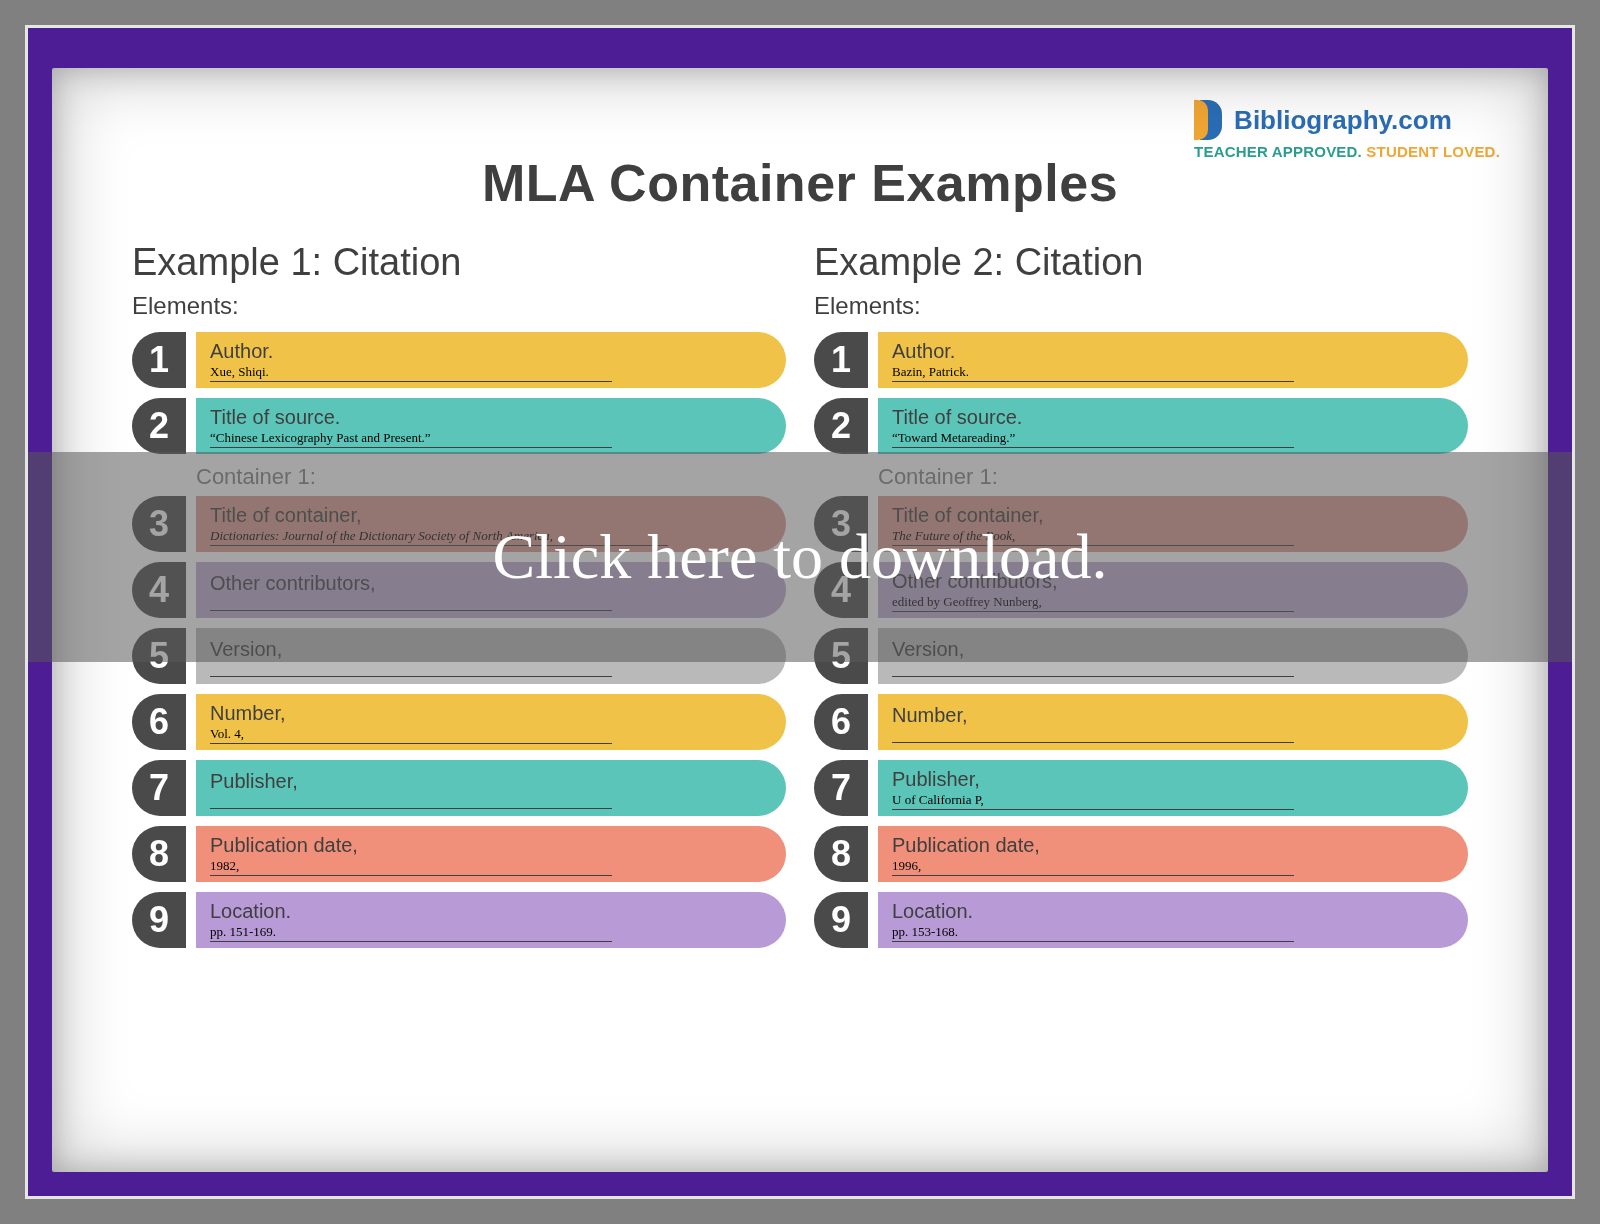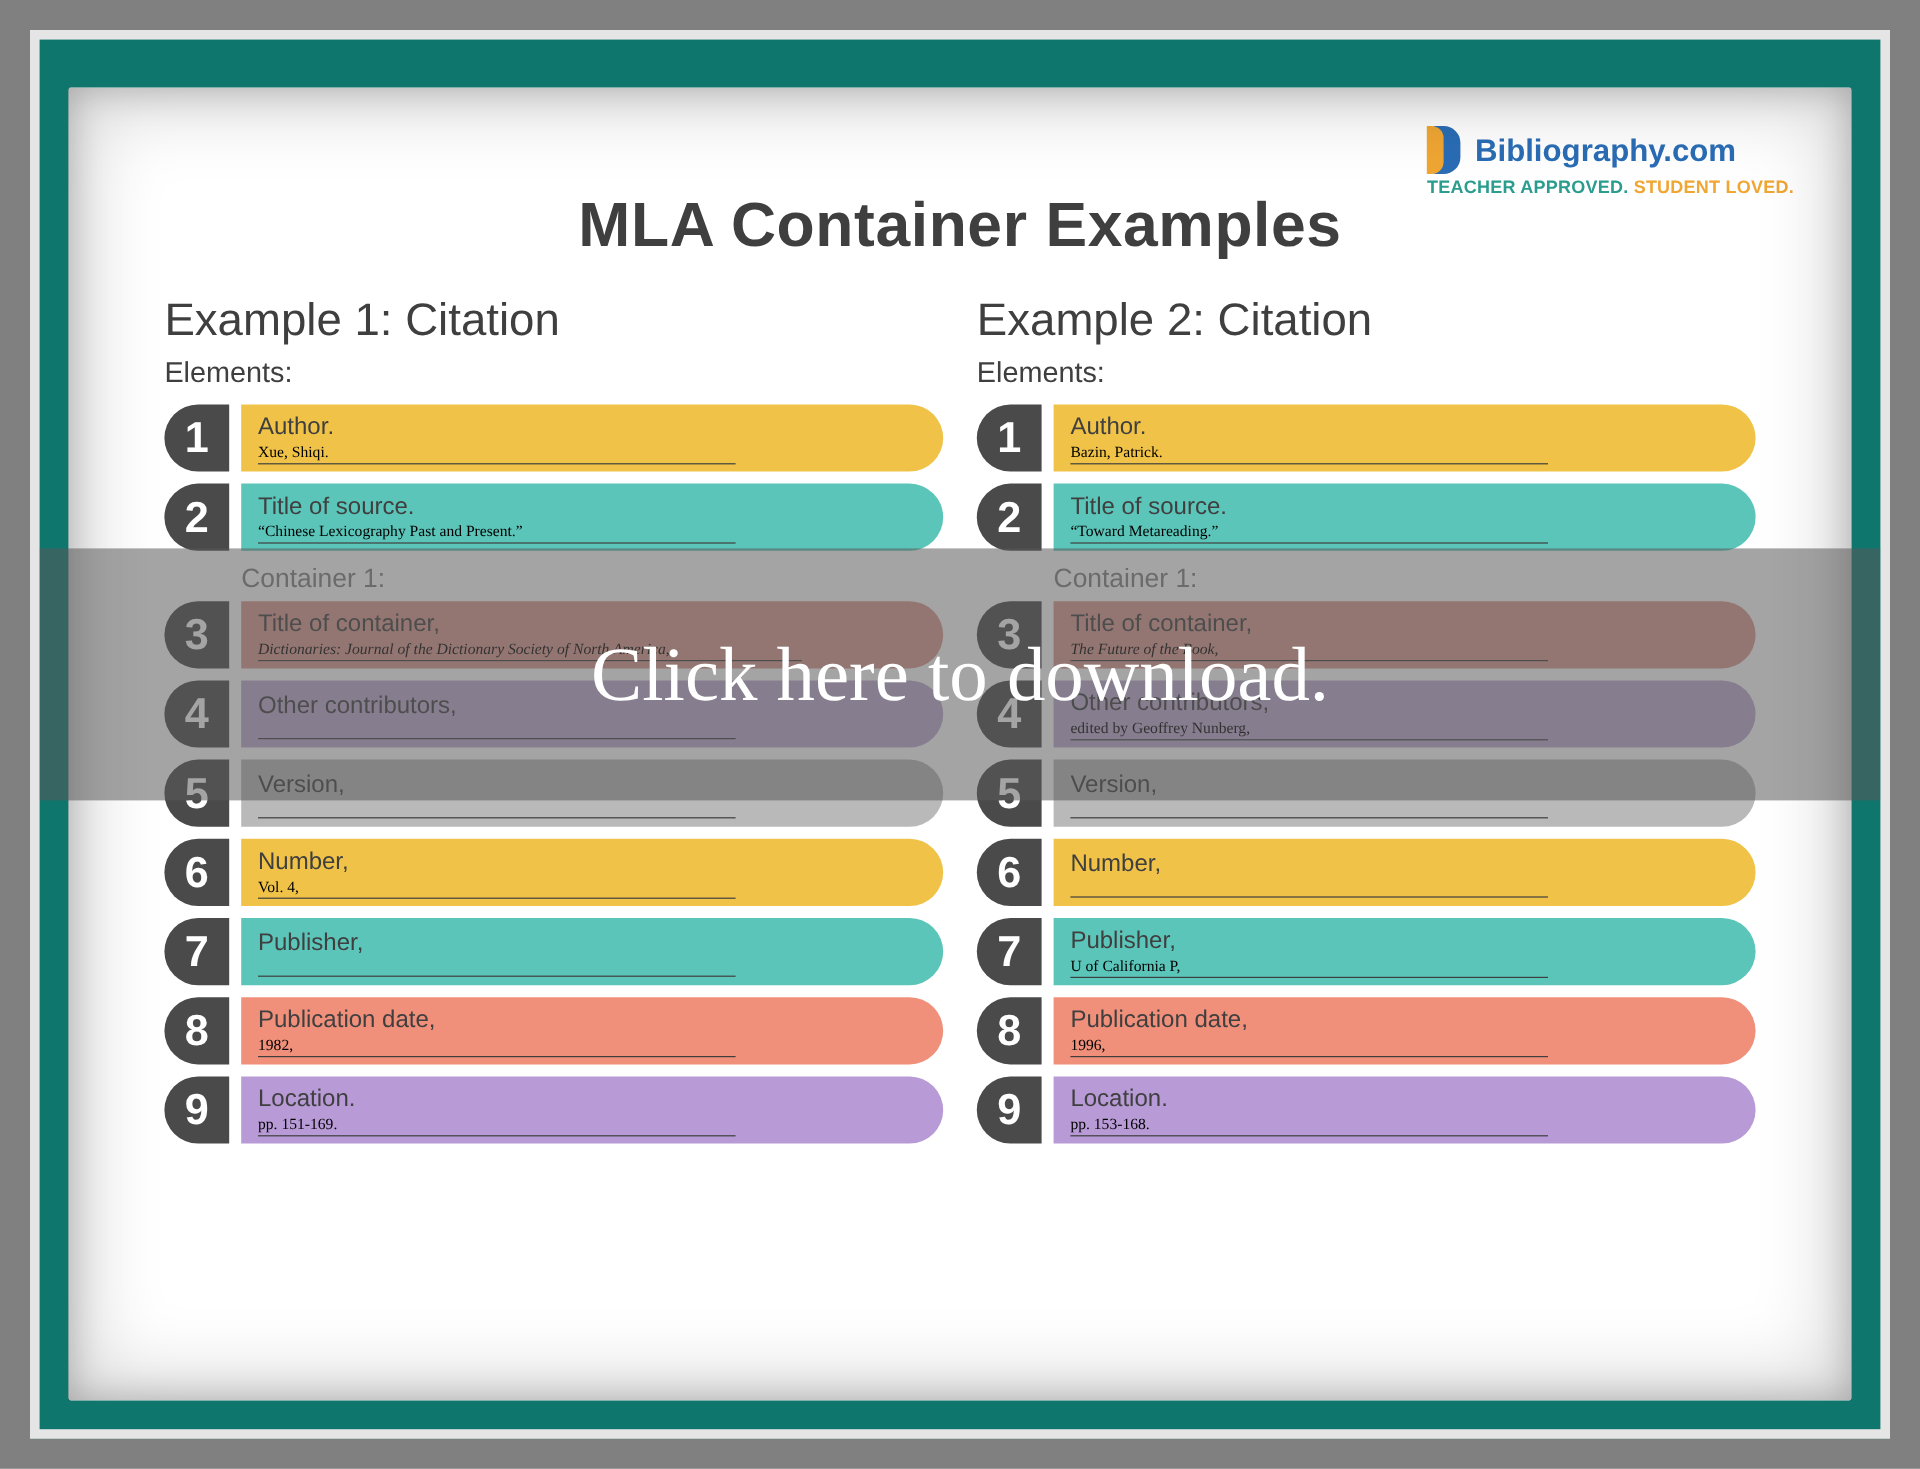--- a/index.html
+++ b/index.html
@@ -1,18 +1,18 @@
 <!DOCTYPE html>
 <html><head>
 <meta charset="utf-8">
 <style>
   * { box-sizing: border-box; margin: 0; padding: 0; }
   html, body { width: 1600px; height: 1224px; font-family: Arial, Helvetica, sans-serif; }
   body { background: #808080; padding: 25px; }
-  .frame { width: 100%; height: 100%; border: 8px solid #e5e5e5; background: #0f766e; padding: 40px 24px 24px 24px; position: relative; overflow: hidden; }
+  .frame { width: 100%; height: 100%; border: 3px solid #e5e5e5; background: #4c1d95; padding: 40px 24px 24px 24px; position: relative; overflow: hidden; }
   .page { width: 100%; height: 100%; background: #ffffff; position: relative; padding: 30px 80px 0 80px; box-shadow: 0 0 30px rgba(0,0,0,0.25) inset; border-radius: 2px; }
   .vignette { pointer-events: none; position: absolute; inset: 0; box-shadow: inset 0 0 60px 20px rgba(0,0,0,0.15); }
   .brand { position: absolute; top: 32px; right: 48px; text-align: left; line-height: 1; }
   .brand-row { display: flex; align-items: center; gap: 8px; }
   .brand-icon { width: 32px; height: 40px; position: relative; }
   .brand-icon .b-blue { position: absolute; left: 6px; top: 0; width: 22px; height: 40px; background: #2a6db5; border-radius: 0 14px 14px 0; }
   .brand-icon .b-orange { position: absolute; left: 0; top: 0; width: 14px; height: 40px; background: #f0a633; border-radius: 0 10px 10px 0; }
   .brand-name { font-size: 26px; font-weight: 700; color: #2a6db5; }
   .brand-tag { font-size: 15px; margin-top: 4px; letter-spacing: .2px; }
   .tag-a { color: #2a9d8f; font-weight: 700; }

